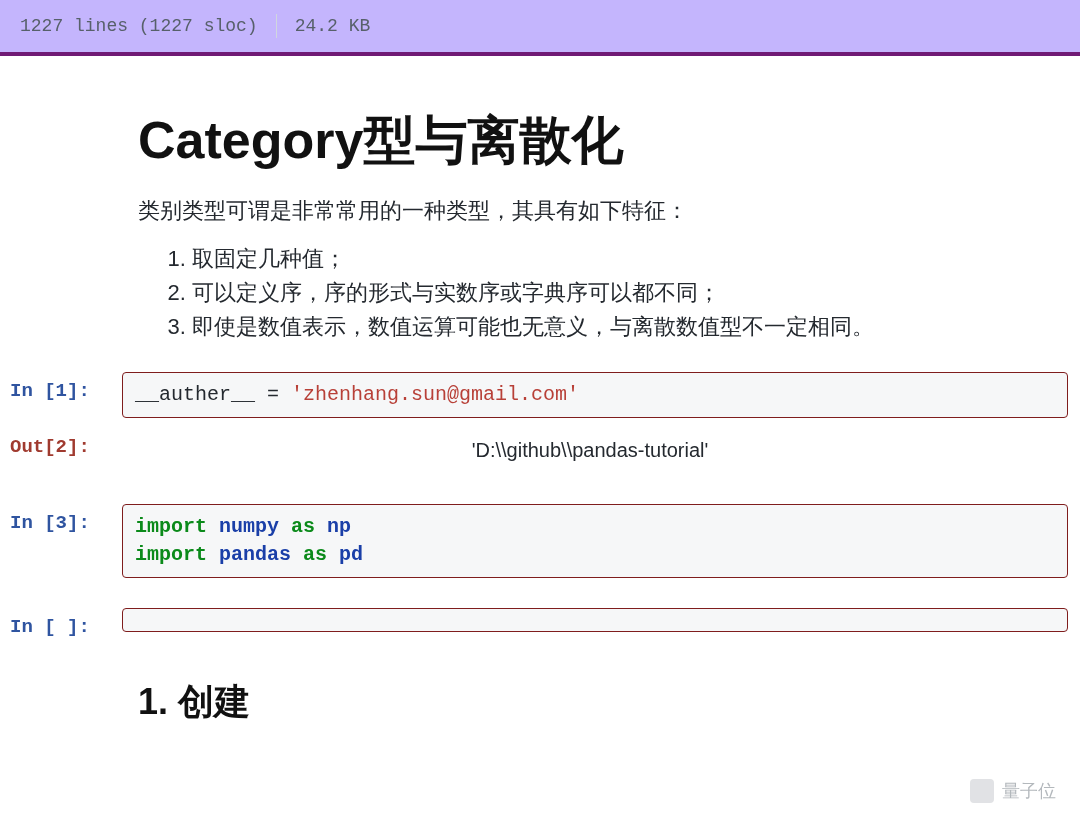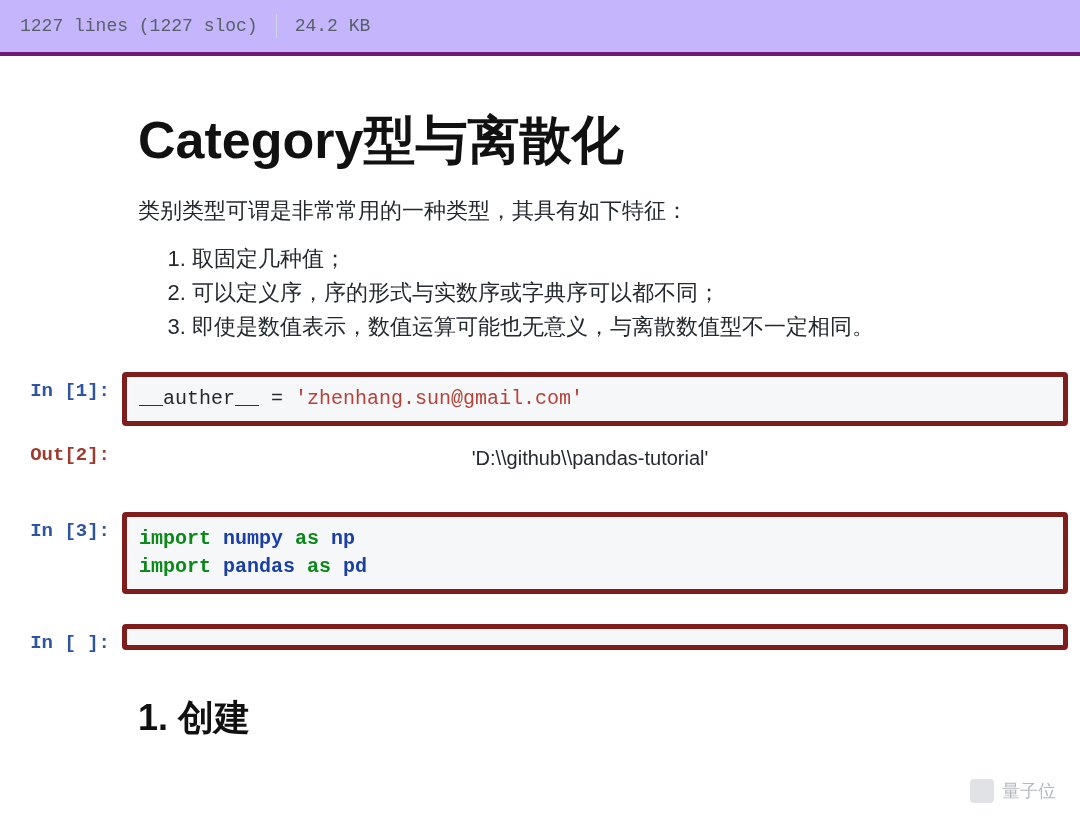--- a/index.html
+++ b/index.html
@@ -62,33 +62,33 @@
     margin: 4px 0;
   }
   .cell {
     display: flex;
     align-items: flex-start;
     margin: 10px 0;
   }
   .prompt {
     width: 112px;
     flex-shrink: 0;
-    text-align: right;
+    text-align: left;
     padding-right: 12px;
     padding-top: 8px;
     font-family: SFMono-Regular, Consolas, "Liberation Mono", Menlo, monospace;
     font-size: 19px;
     font-weight: 700;
   }
   .prompt.in { color: #2f54a0; }
   .prompt.out { color: #a03a2f; }
   .code-box {
     flex: 1;
     background: #f6f7f8;
-    border: 5px solid #7f1d1d;
+    border: 1px solid #7f1d1d;
     border-radius: 4px;
     padding: 8px 12px;
     font-family: SFMono-Regular, Consolas, "Liberation Mono", Menlo, monospace;
     font-size: 20px;
     line-height: 1.4;
     margin-right: 2px;
     white-space: pre;
   }
   .out-box {
     flex: 1;

